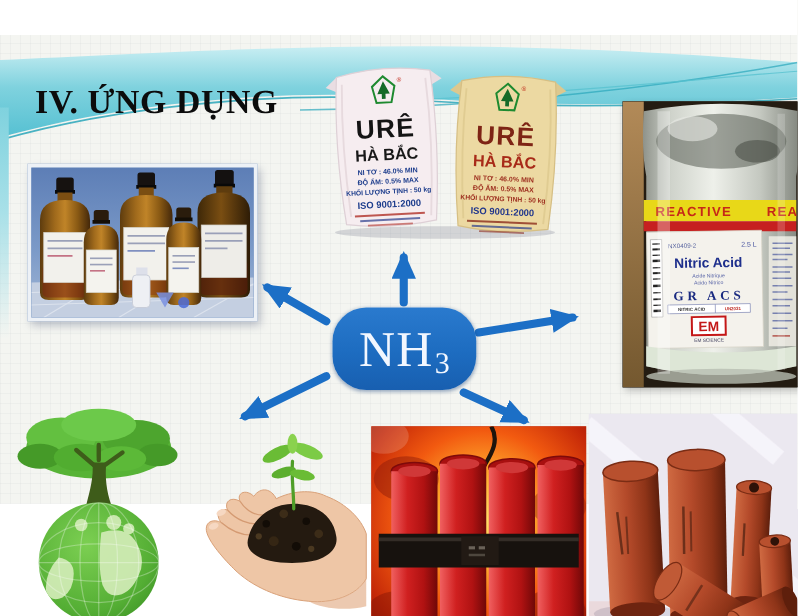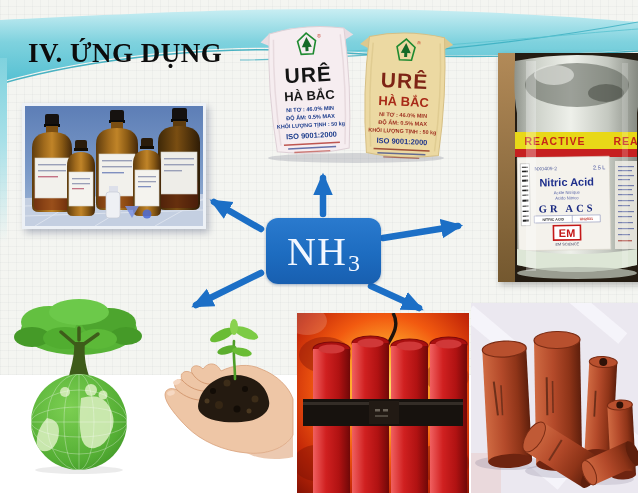--- a/index.html
+++ b/index.html
@@ -4,20 +4,21 @@
 <style>
   * { margin:0; padding:0; box-sizing:border-box; }
   html,body { width:638px; height:493px; overflow:hidden; }
   #slide {
     position:relative; width:638px; height:375px;
     background-color:#f4f5f1;
     background-image:
       repeating-linear-gradient(0deg, rgba(120,130,140,.055) 0 1px, transparent 1px 8px),
       repeating-linear-gradient(90deg, rgba(120,130,140,.055) 0 1px, transparent 1px 8px);
     font-family:"Liberation Sans", sans-serif;
+    margin-top:28px;
   }
   .abs { position:absolute; }
   #header-wave { left:0; top:0; width:638px; height:100px; z-index:1; }
   #left-edge {
     left:0; top:58px; width:7px; height:185px; z-index:1;
     background:linear-gradient(180deg, #7fd2de 0%, #a8e0e8 45%, rgba(200,235,240,0) 100%);
   }
   #page-title {
     left:28px; top:38px; z-index:5;
     font-family:"Liberation Serif", serif;
@@ -30,21 +31,21 @@
   #photo-nitric { left:498px; top:53px; width:158px; height:229px; z-index:2;
     box-shadow:2px 3px 6px rgba(40,40,40,.3); background:#241c12; }
   #photo-globe { left:5px; top:292px; width:148px; height:182px; z-index:2; }
   #photo-hand { left:153px; top:303px; width:142px; height:170px; z-index:2; }
   #photo-dynamite { left:297px; top:313px; width:172px; height:180px; z-index:2; background:#c42808; }
   #photo-cylinders { left:471px; top:303px; width:167px; height:190px; z-index:2; background:#ebe8f0; }
   #arrows { left:0; top:0; width:638px; height:493px; z-index:3; pointer-events:none; }
   #nh3-box {
     left:266px; top:218px; width:115px; height:66px; z-index:4;
     background:linear-gradient(180deg,#2a7ace 0%,#1d6cc0 55%,#185fb0 100%);
-    border-radius:12px; box-shadow:0 1px 3px rgba(20,60,120,.4);
+    border-radius:27px; box-shadow:0 1px 3px rgba(20,60,120,.4);
     display:flex; align-items:center; justify-content:center;
     color:#f2f7ff; font-family:"Liberation Serif", serif;
   }
   #nh3-box .formula { font-size:40px; letter-spacing:1px; }
   #nh3-box .sub { font-size:24px; transform:translateY(12px); margin-left:1px; }
   svg { display:block; }
   text { font-family:"Liberation Sans", sans-serif; }
   .serif-text { font-family:"Liberation Serif", serif; }
 </style>
 </head>

